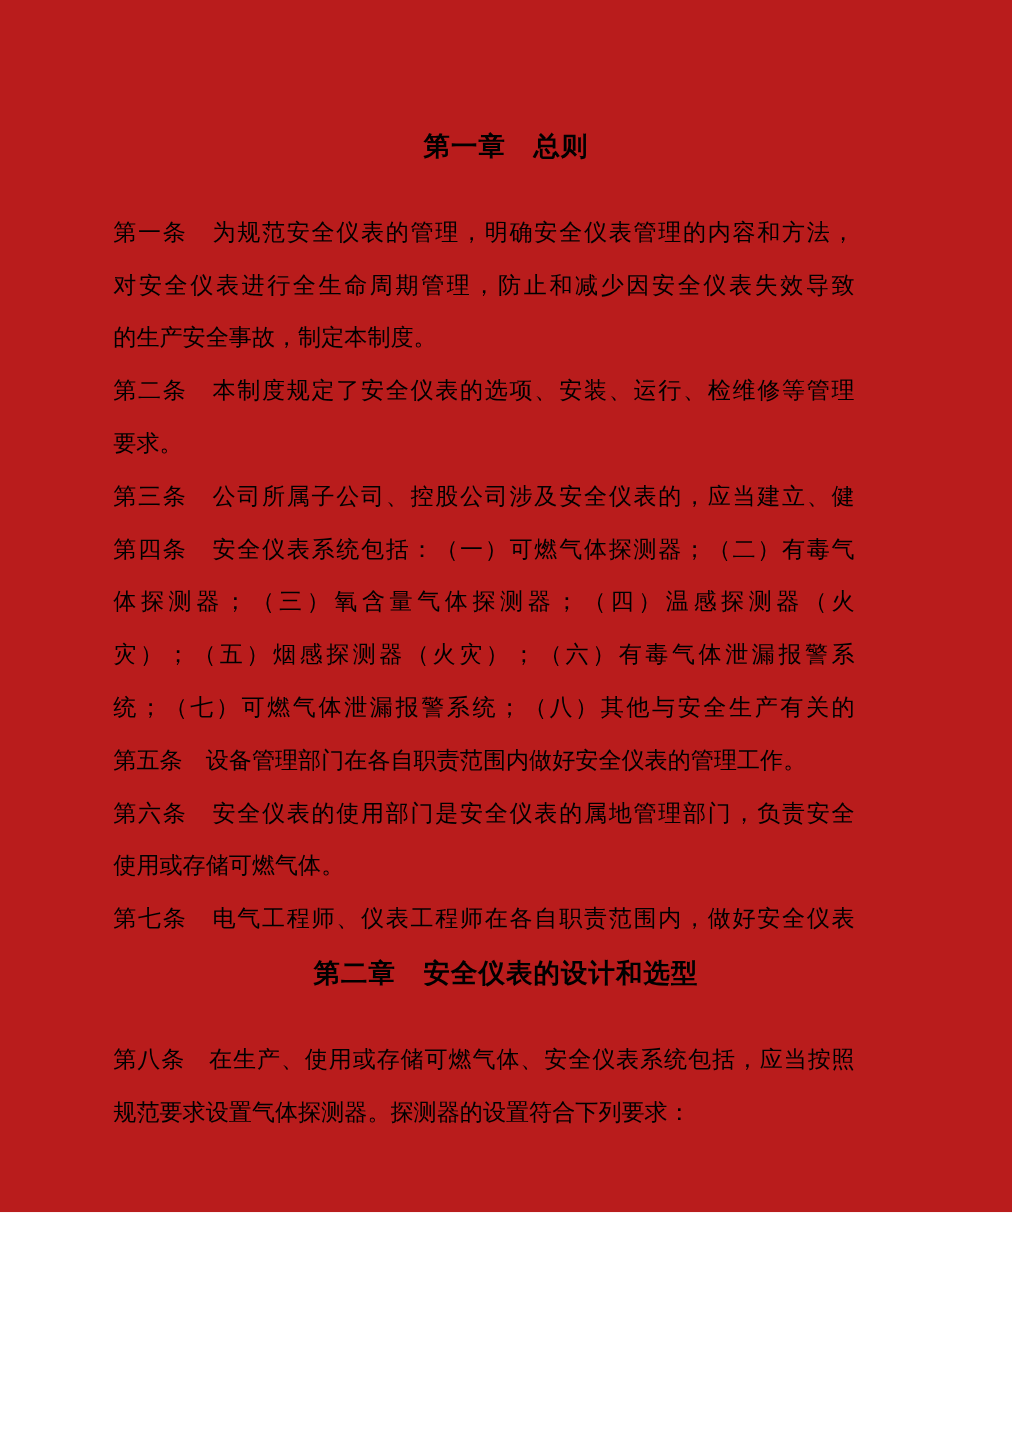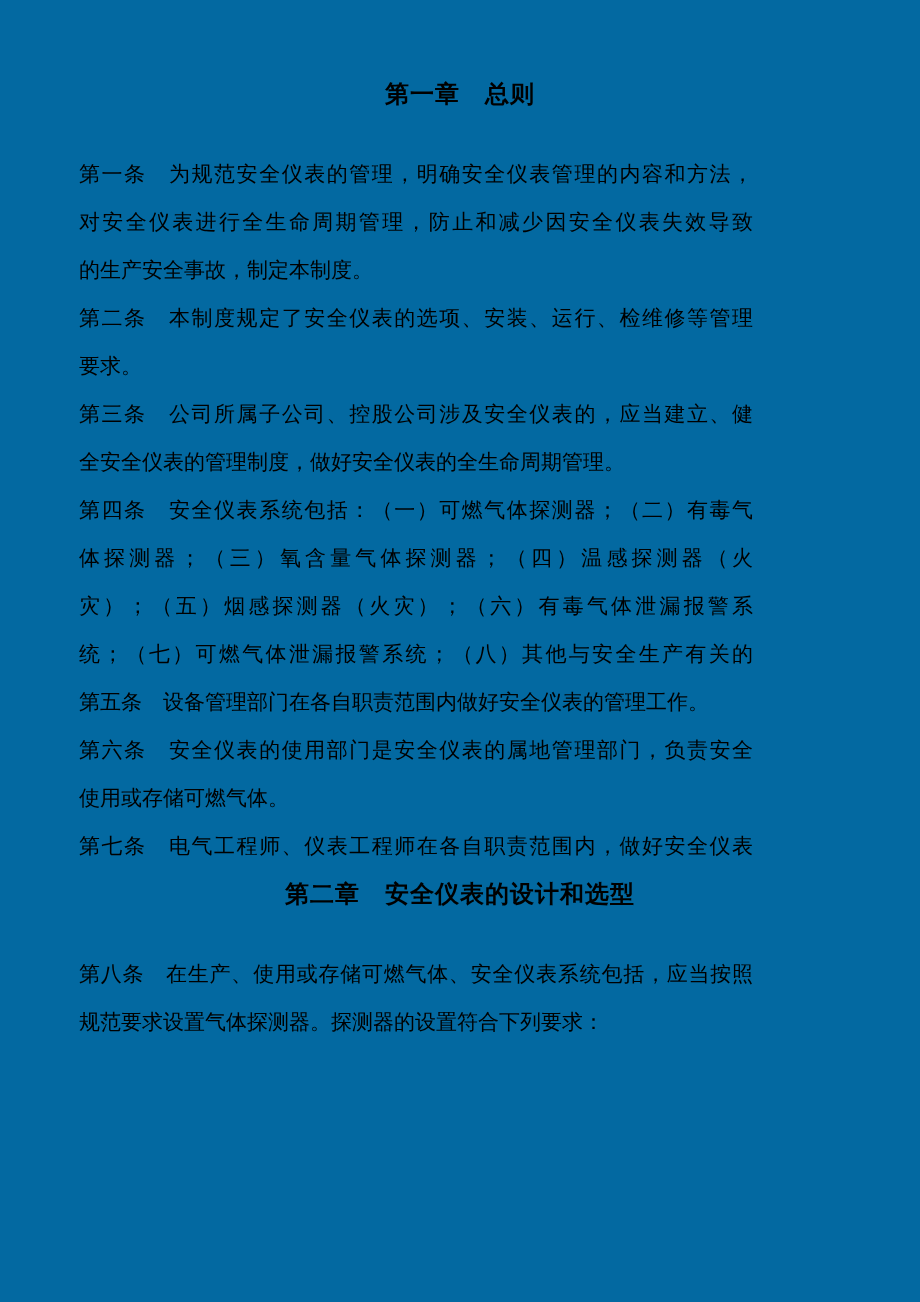--- a/index.html
+++ b/index.html
@@ -3,45 +3,45 @@
 <meta charset="utf-8">
 <style>
   html, body {
     margin: 0;
     padding: 0;
     background: #ffffff;
   }
   .page {
     position: relative;
     width: 920px;
-    height: 1302px;
-    background: #0369a1;
+    height: 1102px;
+    background: #b91c1c;
     box-sizing: border-box;
-    padding-top: 70px;
+    padding-top: 110px;
     overflow: hidden;
     color: #000000;
   }
   .content {
     width: 100%;
   }
   .chapter-heading {
     font-family: "Liberation Sans", "DejaVu Sans", sans-serif;
     font-weight: bold;
     font-size: 24px;
     line-height: 48px;
     text-align: center;
     letter-spacing: 1px;
     margin: 0 0 32px 0;
     color: #000000;
   }
   .doc-line {
-    font-family: Liberation Serif, serif;
+    font-family: Liberation Mono, monospace;
     font-size: 21px;
     line-height: 48px;
-    margin-left: 79px;
+    margin-left: 103px;
     width: 674px;
     text-align: left;
     white-space: nowrap;
     color: #000000;
   }
   .doc-line.fill {
     white-space: normal;
     text-align: justify;
     text-align-last: justify;
     text-justify: inter-character;
@@ -52,21 +52,20 @@
 
 <div class="page">
   <div class="content">
       <div class="chapter-heading">第一章　总则</div>
       <div class="doc-line fill">第一条　为规范安全仪表的管理，明确安全仪表管理的内容和方法，</div>
       <div class="doc-line fill">对安全仪表进行全生命周期管理，防止和减少因安全仪表失效导致</div>
       <div class="doc-line">的生产安全事故，制定本制度。</div>
       <div class="doc-line fill">第二条　本制度规定了安全仪表的选项、安装、运行、检维修等管理</div>
       <div class="doc-line">要求。</div>
       <div class="doc-line fill">第三条　公司所属子公司、控股公司涉及安全仪表的，应当建立、健</div>
-      <div class="doc-line">全安全仪表的管理制度，做好安全仪表的全生命周期管理。</div>
       <div class="doc-line fill">第四条　安全仪表系统包括：（一）可燃气体探测器；（二）有毒气</div>
       <div class="doc-line fill">体探测器；（三）氧含量气体探测器；（四）温感探测器（火</div>
       <div class="doc-line fill">灾）；（五）烟感探测器（火灾）；（六）有毒气体泄漏报警系</div>
       <div class="doc-line fill">统；（七）可燃气体泄漏报警系统；（八）其他与安全生产有关的</div>
       <div class="doc-line">第五条　设备管理部门在各自职责范围内做好安全仪表的管理工作。</div>
       <div class="doc-line fill">第六条　安全仪表的使用部门是安全仪表的属地管理部门，负责安全</div>
       <div class="doc-line">使用或存储可燃气体。</div>
       <div class="doc-line fill">第七条　电气工程师、仪表工程师在各自职责范围内，做好安全仪表</div>
       <div class="chapter-heading">第二章　安全仪表的设计和选型</div>
       <div class="doc-line fill">第八条　在生产、使用或存储可燃气体、安全仪表系统包括，应当按照</div>

